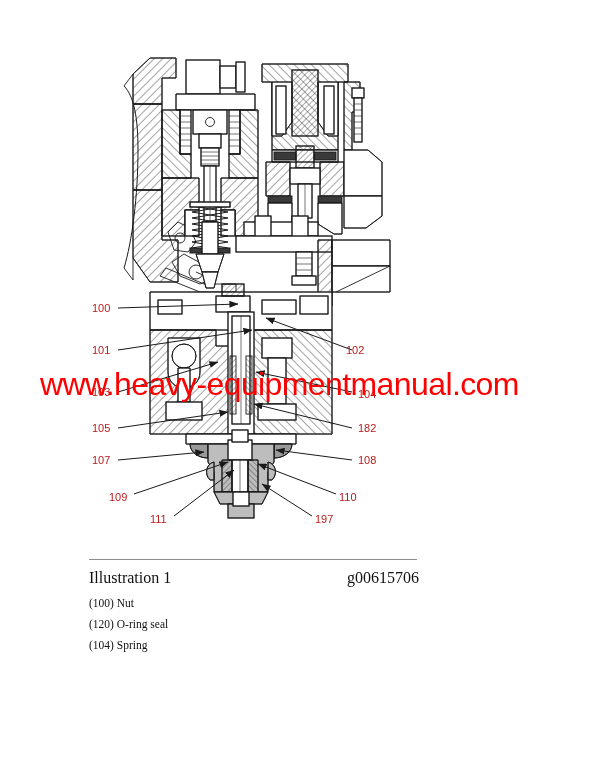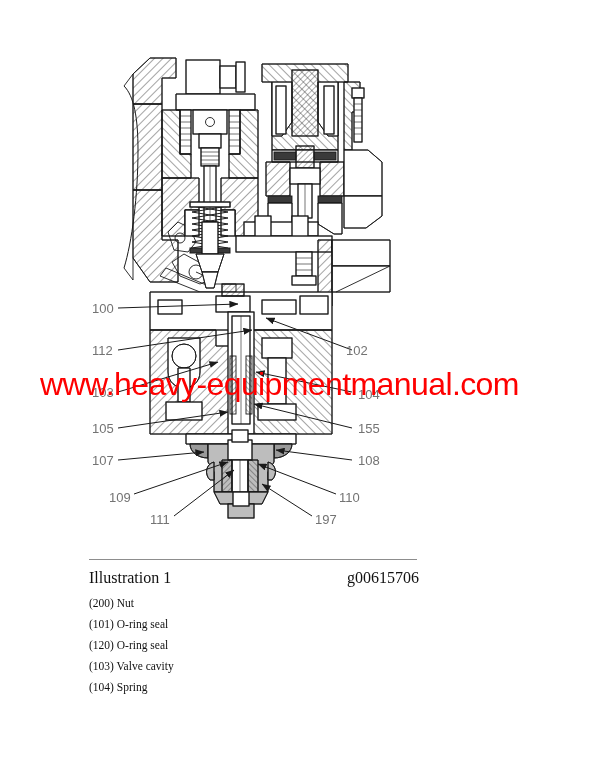--- a/index.html
+++ b/index.html
@@ -105,23 +105,23 @@
     font-size: 11.5px;
     line-height: 13px;
     height: 21px;
     white-space: nowrap;
   }
 
   
   .callout {
     position: absolute;
     font-family: "Liberation Sans", "DejaVu Sans", sans-serif;
-    font-size: 13px;
+    font-size: 11px;
     line-height: 13px;
-    color: #737373;
+    color: #b91c1c;
     white-space: nowrap;
     z-index: 20;
   }
 </style>
 </head>
 <body>
 
 <div id="page">
 
   <div id="figure-area">
@@ -443,45 +443,43 @@
         <line x1="352" y1="350" x2="266" y2="318" marker-end="url(#arrowhead)"></line>
         <line x1="352" y1="392" x2="256" y2="372" marker-end="url(#arrowhead)"></line>
         <line x1="352" y1="428" x2="254" y2="404" marker-end="url(#arrowhead)"></line>
         <line x1="352" y1="460" x2="276" y2="450" marker-end="url(#arrowhead)"></line>
         <line x1="336" y1="494" x2="258" y2="464" marker-end="url(#arrowhead)"></line>
         <line x1="312" y1="516" x2="262" y2="484" marker-end="url(#arrowhead)"></line>
       </g>
     </svg>
 
     <div class="callout" style="left:92px; top:302px;">100</div>
-    <div class="callout" style="left:92px; top:344px;">112</div>
+    <div class="callout" style="left:92px; top:344px;">101</div>
     <div class="callout" style="left:92px; top:386px;">103</div>
     <div class="callout" style="left:92px; top:422px;">105</div>
     <div class="callout" style="left:92px; top:454px;">107</div>
     <div class="callout" style="left:109px; top:491px;">109</div>
     <div class="callout" style="left:150px; top:513px;">111</div>
 
     <div class="callout" style="left:346px; top:344px;">102</div>
     <div class="callout" style="left:358px; top:388px;">104</div>
-    <div class="callout" style="left:358px; top:422px;">155</div>
+    <div class="callout" style="left:358px; top:422px;">182</div>
     <div class="callout" style="left:358px; top:454px;">108</div>
     <div class="callout" style="left:339px; top:491px;">110</div>
     <div class="callout" style="left:315px; top:513px;">197</div>
 
     <div id="watermark">www.heavy-equipmentmanual.com</div>
   </div>
 
   <div id="caption-block">
     <div id="caption-rule"></div>
     <div id="caption-head">
       <span id="illustration-label">Illustration 1</span>
       <span id="graphic-id">g00615706</span>
     </div>
     <ul id="legend-list">
-      <li>(200) Nut</li>
-      <li>(101) O-ring seal</li>
+      <li>(100) Nut</li>
       <li>(120) O-ring seal</li>
-      <li>(103) Valve cavity</li>
       <li>(104) Spring</li>
     </ul>
   </div>
 
 </div>
 
 </body></html>

